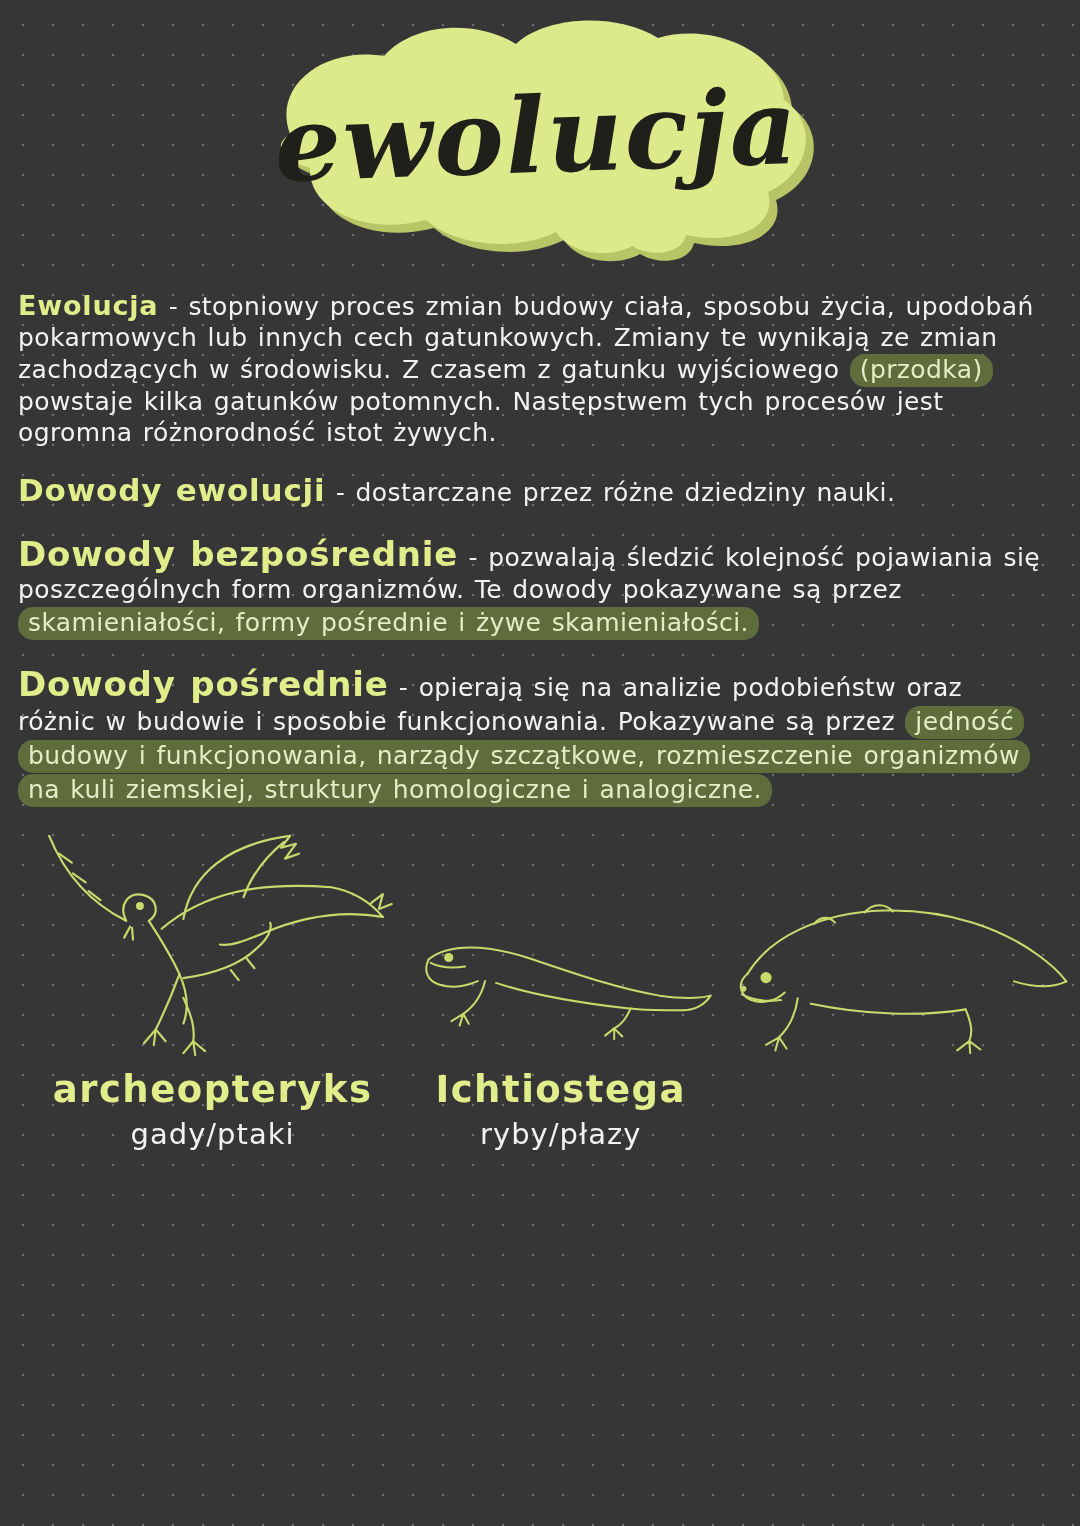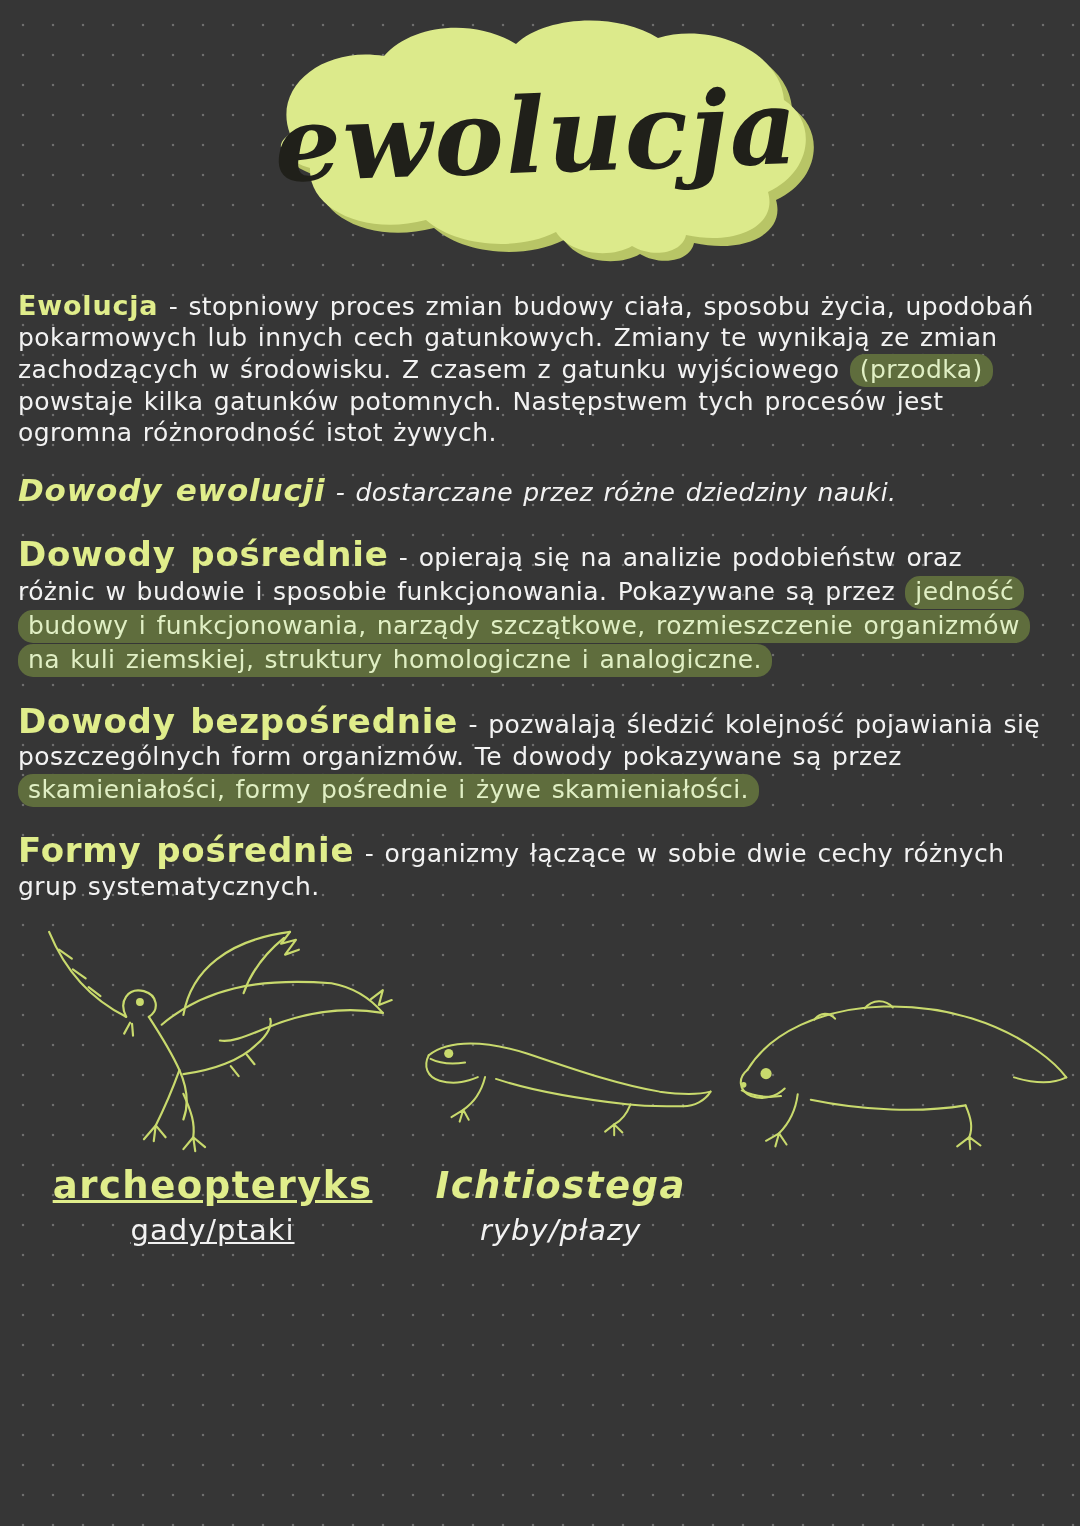--- a/index.html
+++ b/index.html
@@ -29,21 +29,21 @@
   .title-wrap svg{display:block;}
   .content{padding:0 38px 0 18px;}
   .para{
     color:var(--text);
     font-size:25px;
     line-height:1.22;
     letter-spacing:.4px;
     margin:0 0 24px 0;
     word-spacing:2px;
   }
-  .para.tight{font-style:italic;}
+  .para.tight{}
   .term{
     color:var(--accent);
     font-weight:bold;
     letter-spacing:.8px;
   }
   .term.small{font-size:27px;}
   .term.mid{font-size:31px;}
   .term.big{font-size:34px;}
   .hl{
     background:var(--highlight-bg);
@@ -59,22 +59,22 @@
     align-items:flex-end;
     margin:2px 0 6px 0;
     height:232px;
   }
   .fig-col{flex:1;display:flex;justify-content:center;align-items:flex-end;}
   .fig-col.c1{flex:0 0 38%;}
   .fig-col.c2{flex:0 0 30%;align-items:center;}
   .fig-col.c3{flex:0 0 32%;align-items:center;}
   .fig-labels{display:flex;margin-top:6px;}
   .fig-label{flex:1;text-align:center;}
-  .fig-label.c1{flex:0 0 38%;text-decoration:underline;}
-  .fig-label.c2{flex:0 0 30%;font-style:italic;}
+  .fig-label.c1{flex:0 0 38%;}
+  .fig-label.c2{flex:0 0 30%;}
   .fig-label.c3{flex:0 0 32%;}
   .fig-name{
     color:var(--accent);
     font-size:37px;
     font-weight:bold;
     letter-spacing:1.5px;
   }
   .fig-groups{display:flex;margin-bottom:34px;}
   .fig-group{
     color:var(--text);
@@ -101,30 +101,27 @@
 
     <p class="para">
       <span class="term small">Ewolucja</span><span> - stopniowy proces zmian budowy ciała, sposobu życia, upodobań pokarmowych lub innych cech gatunkowych. Zmiany te wynikają ze zmian zachodzących w środowisku. Z czasem z gatunku wyjściowego </span><span class="hl">(przodka)</span><span> powstaje kilka gatunków potomnych. Następstwem tych procesów jest ogromna różnorodność istot żywych.</span>
     </p>
 
     <p class="para tight">
       <span class="term mid">Dowody ewolucji</span><span> - dostarczane przez różne dziedziny nauki.</span>
     </p>
 
     <p class="para">
-      <span class="term big">Dowody pośrednie</span><span> - opierają się na analizie podobieństw oraz różnic w budowie i sposobie funkcjonowania. Pokazywane są przez </span><span class="hl">jedność budowy i funkcjonowania, narządy szczątkowe, rozmieszczenie organizmów na kuli ziemskiej, struktury homologiczne i analogiczne.</span>
-    </p>
-
-    <p class="para">
       <span class="term big">Dowody bezpośrednie</span><span> - pozwalają śledzić kolejność pojawiania się poszczególnych form organizmów. Te dowody pokazywane są przez </span><span class="hl">skamieniałości, formy pośrednie i żywe skamieniałości.</span>
     </p>
 
     <p class="para">
-      <span class="term big">Formy pośrednie</span><span> - organizmy łączące w sobie dwie cechy różnych grup systematycznych.</span>
+      <span class="term big">Dowody pośrednie</span><span> - opierają się na analizie podobieństw oraz różnic w budowie i sposobie funkcjonowania. Pokazywane są przez </span><span class="hl">jedność budowy i funkcjonowania, narządy szczątkowe, rozmieszczenie organizmów na kuli ziemskiej, struktury homologiczne i analogiczne.</span>
     </p>
+
 
     <div class="figures">
       <div class="fig-col c1">
         <svg width="360" height="232" viewBox="0 0 360 235" aria-hidden="true">
           <g class="sketch">
             <path d="M14,6 C28,40 52,72 92,92"></path>
             <path d="M24,24 l13,9 M38,44 l13,9 M54,62 l12,9"></path>
             <path d="M92,92 C84,76 94,62 110,66 C124,70 126,85 115,92"></path>
             <path d="M96,98 l-6,11 M98,99 l1,12"></path>
             <path d="M150,90 C158,44 196,14 258,6"></path>

